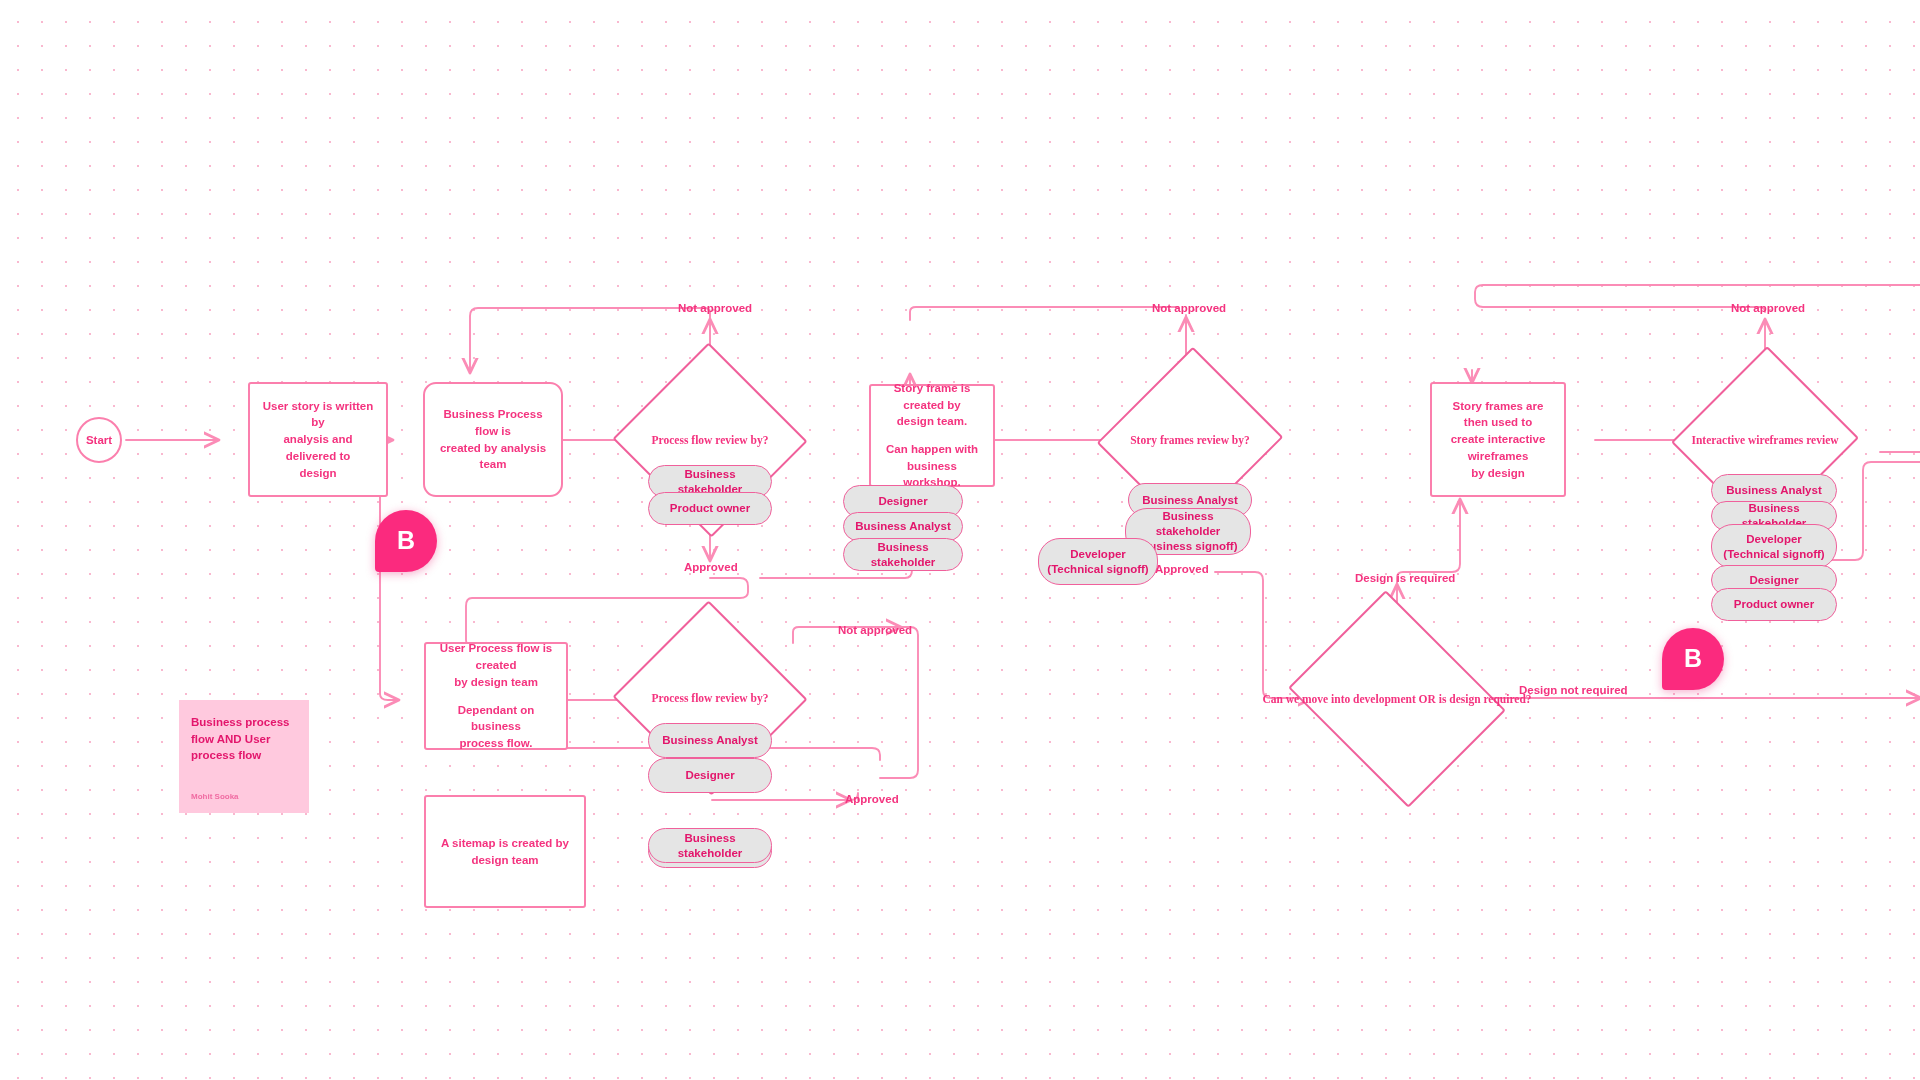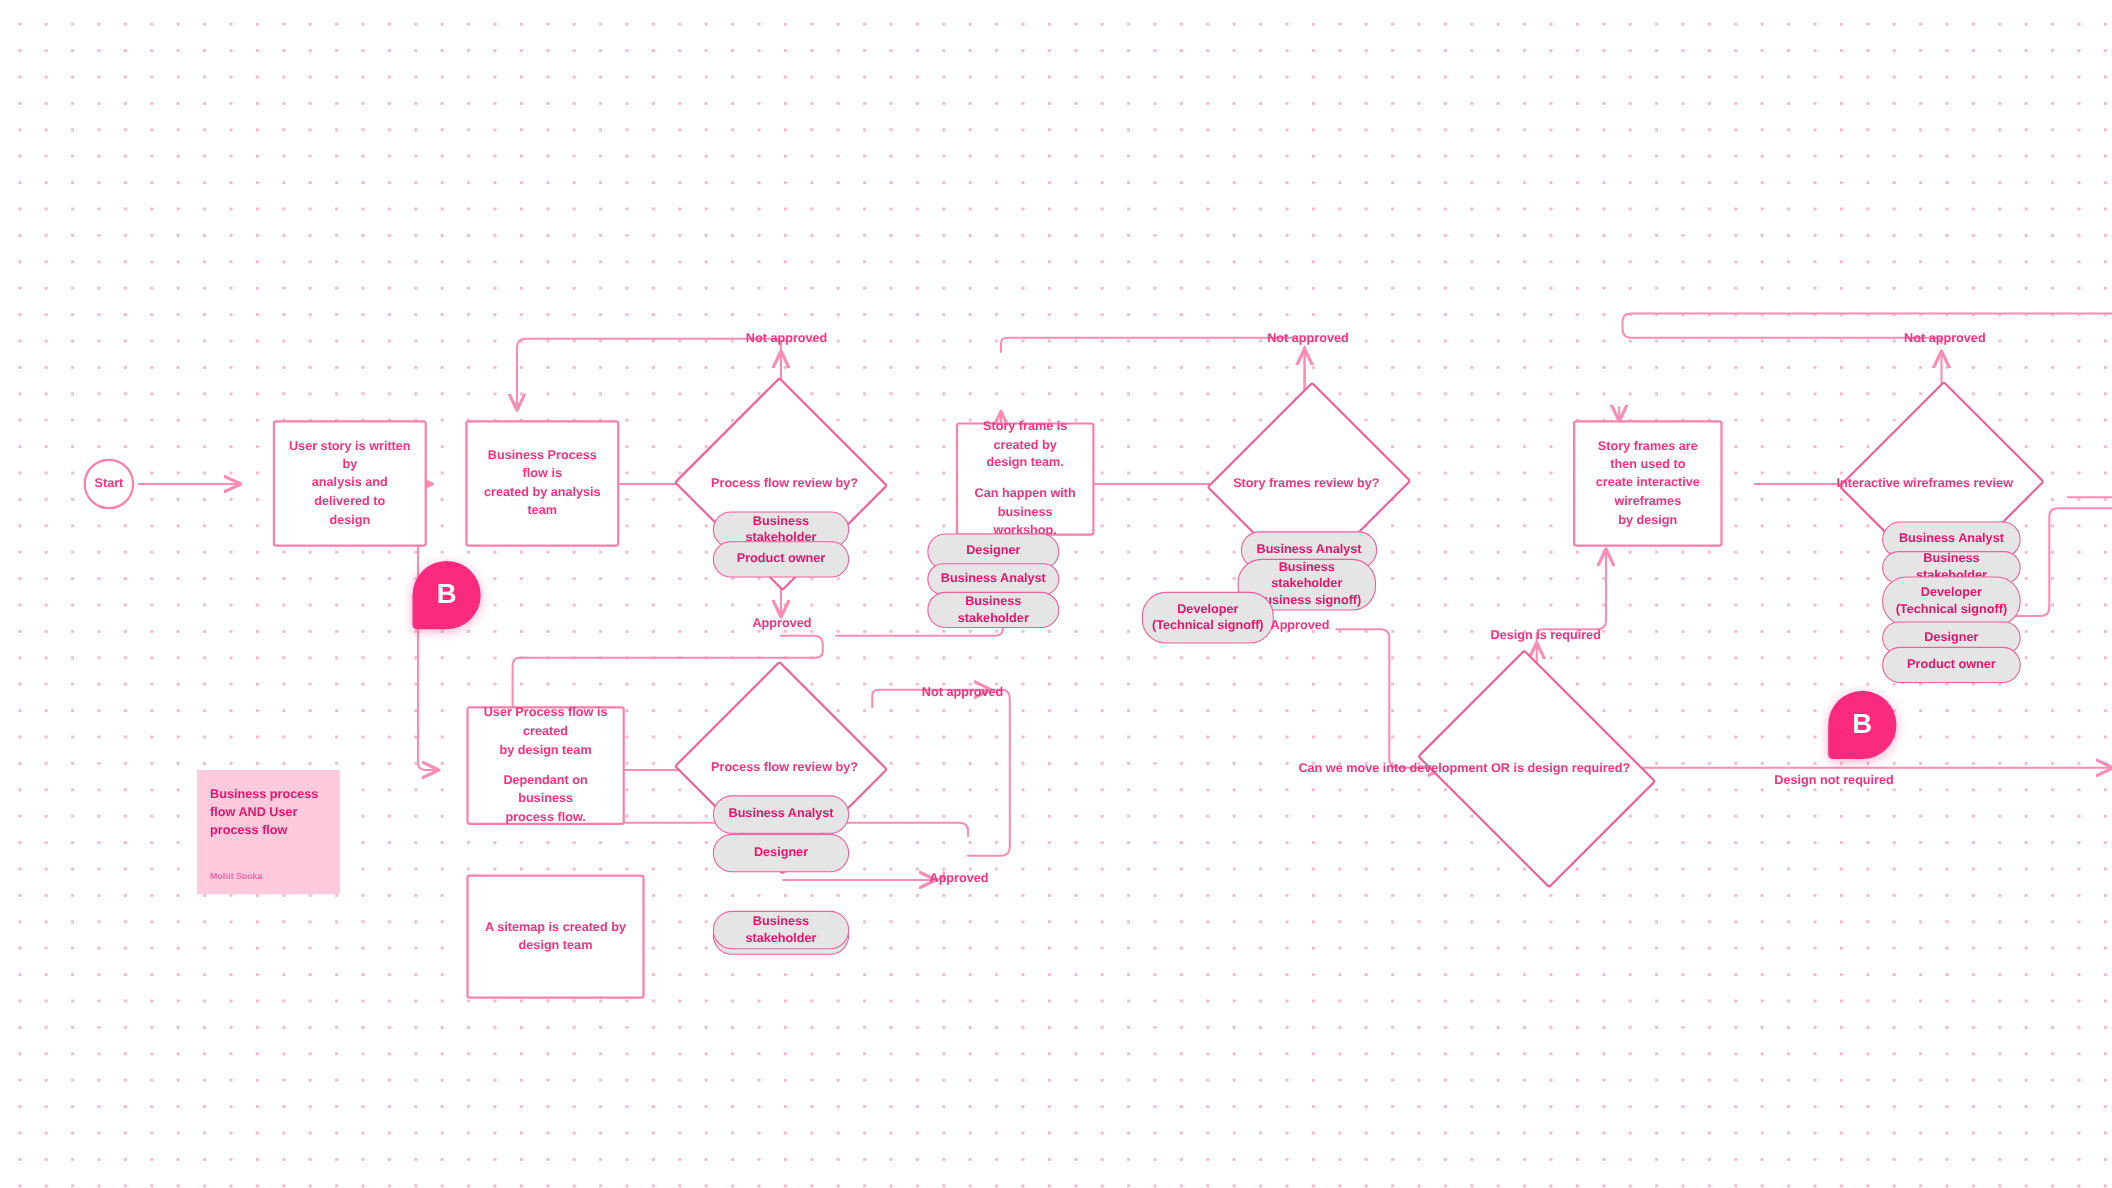--- a/index.html
+++ b/index.html
@@ -36,21 +36,21 @@
   .proc .gap{display:block;height:11px;}
 
   .startnode{
     width:46px;height:46px;border-radius:50%;
     border:2.5px solid #fb7fad;background:#fff;
     display:flex;align-items:center;justify-content:center;
     font-size:11.5px;font-weight:700;color:#f4337f;
   }
 
   .diamond{
-    display:flex;align-items:center;justify-content:flex-end;
+    display:flex;align-items:center;justify-content:center;font-family:Liberation Serif, serif;
   }
   .diamond .dshape{
     position:absolute;inset:0;
     background:#ffffff;
     border:2.5px solid #f0609b;
     transform:rotate(45deg);
     border-radius:3px;
   }
   .diamond .dtext{
     position:relative;z-index:2;
@@ -182,21 +182,21 @@
   </div>
 
   <div class="node proc" style="left:222px;top:382px;width:140px;height:115px;">
     <div>
       <span class="line">User story is written by</span>
       <span class="line">analysis and delivered to</span>
       <span class="line">design</span>
     </div>
   </div>
 
-  <div class="node proc" style="left:397px;top:382px;width:140px;height:115px;">
+  <div class="node proc" style="left:397px;top:382px;width:140px;height:115px;border-radius:13px;">
     <div>
       <span class="line">Business Process flow is</span>
       <span class="line">created by analysis team</span>
     </div>
   </div>
 
   <div class="node diamond" style="left:640px;top:372px;width:140px;height:136px;">
     <div class="dshape"></div>
     <div class="dtext">
       <span class="line">Process flow</span>
@@ -335,21 +335,21 @@
 
   <div class="edgelabel" style="left:1152px;top:302px;">Not approved</div>
   <div class="edgelabel" style="left:1155px;top:563px;">Approved</div>
 
   <div class="edgelabel" style="left:1731px;top:302px;">Not approved</div>
 
   <div class="edgelabel" style="left:838px;top:624px;">Not approved</div>
   <div class="edgelabel" style="left:845px;top:793px;">Approved</div>
 
   <div class="edgelabel" style="left:1355px;top:572px;">Design is required</div>
-  <div class="edgelabel" style="left:1613px;top:684px;margin-top:20px;">Design not required</div>
+  <div class="edgelabel" style="left:1519px;top:684px;">Design not required</div>
 
   <div class="sticky" style="left:179px;top:700px;width:130px;height:113px;">
     <div class="stitle">Business process flow AND User process flow</div>
     <div class="sauthor">Mohit Sooka</div>
   </div>
 
   <div class="cursor" style="left:375px;top:510px;">
     <div class="pin"></div>
     <div class="glyph">B</div>
   </div>

